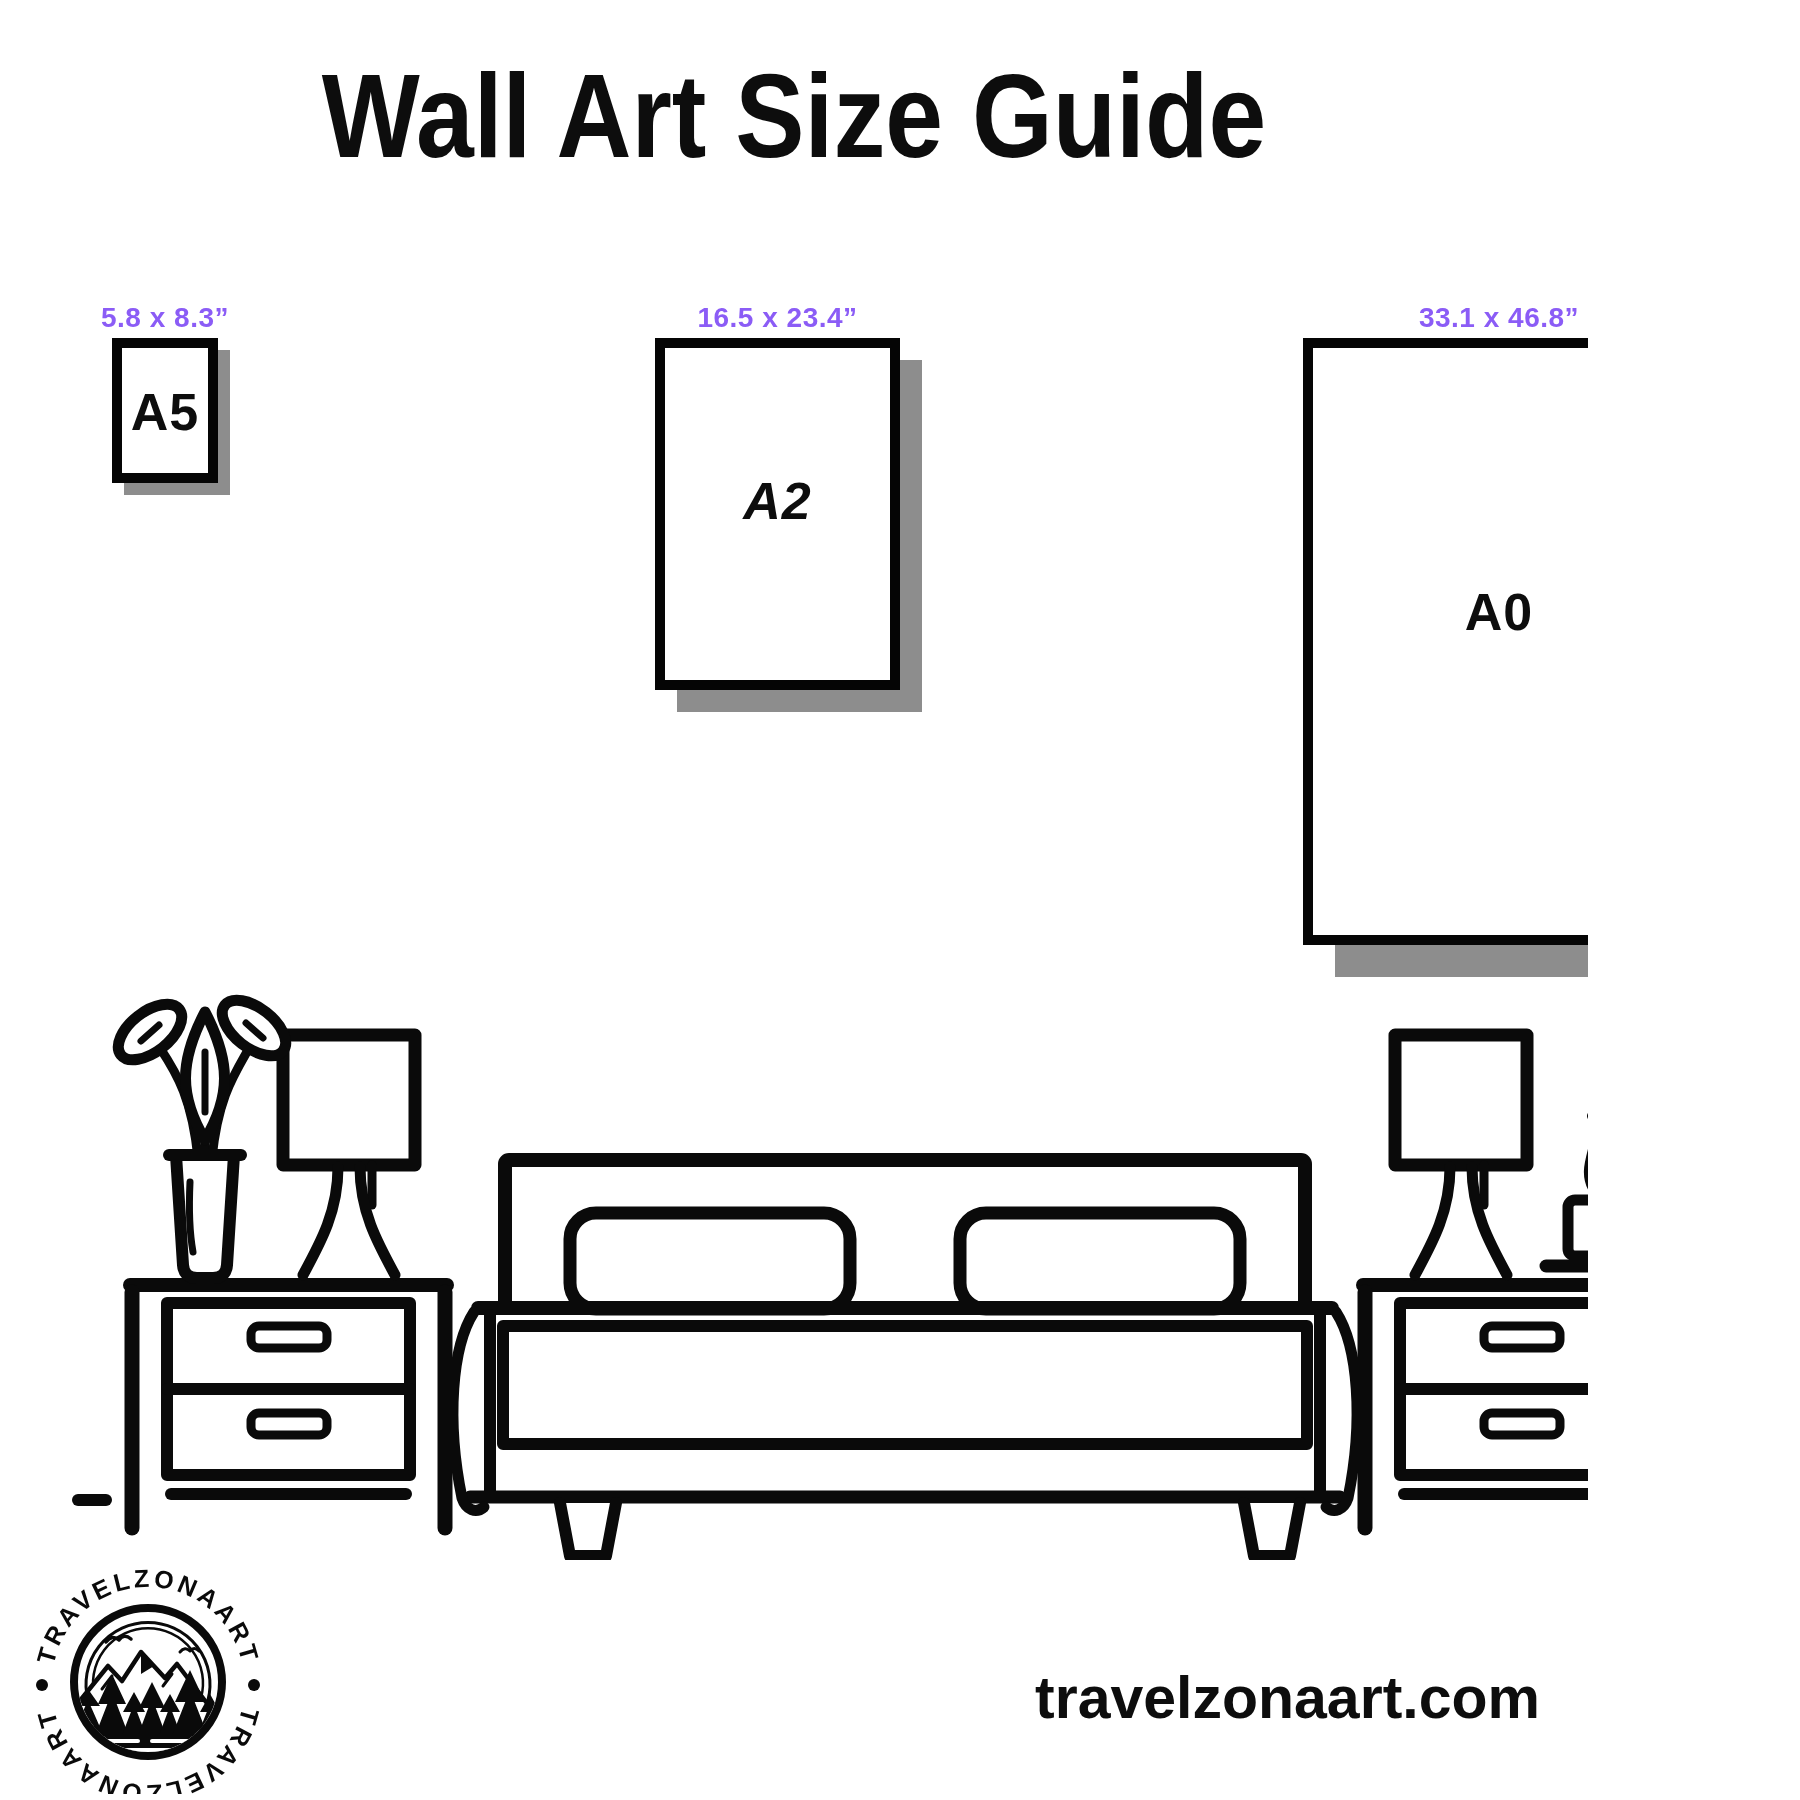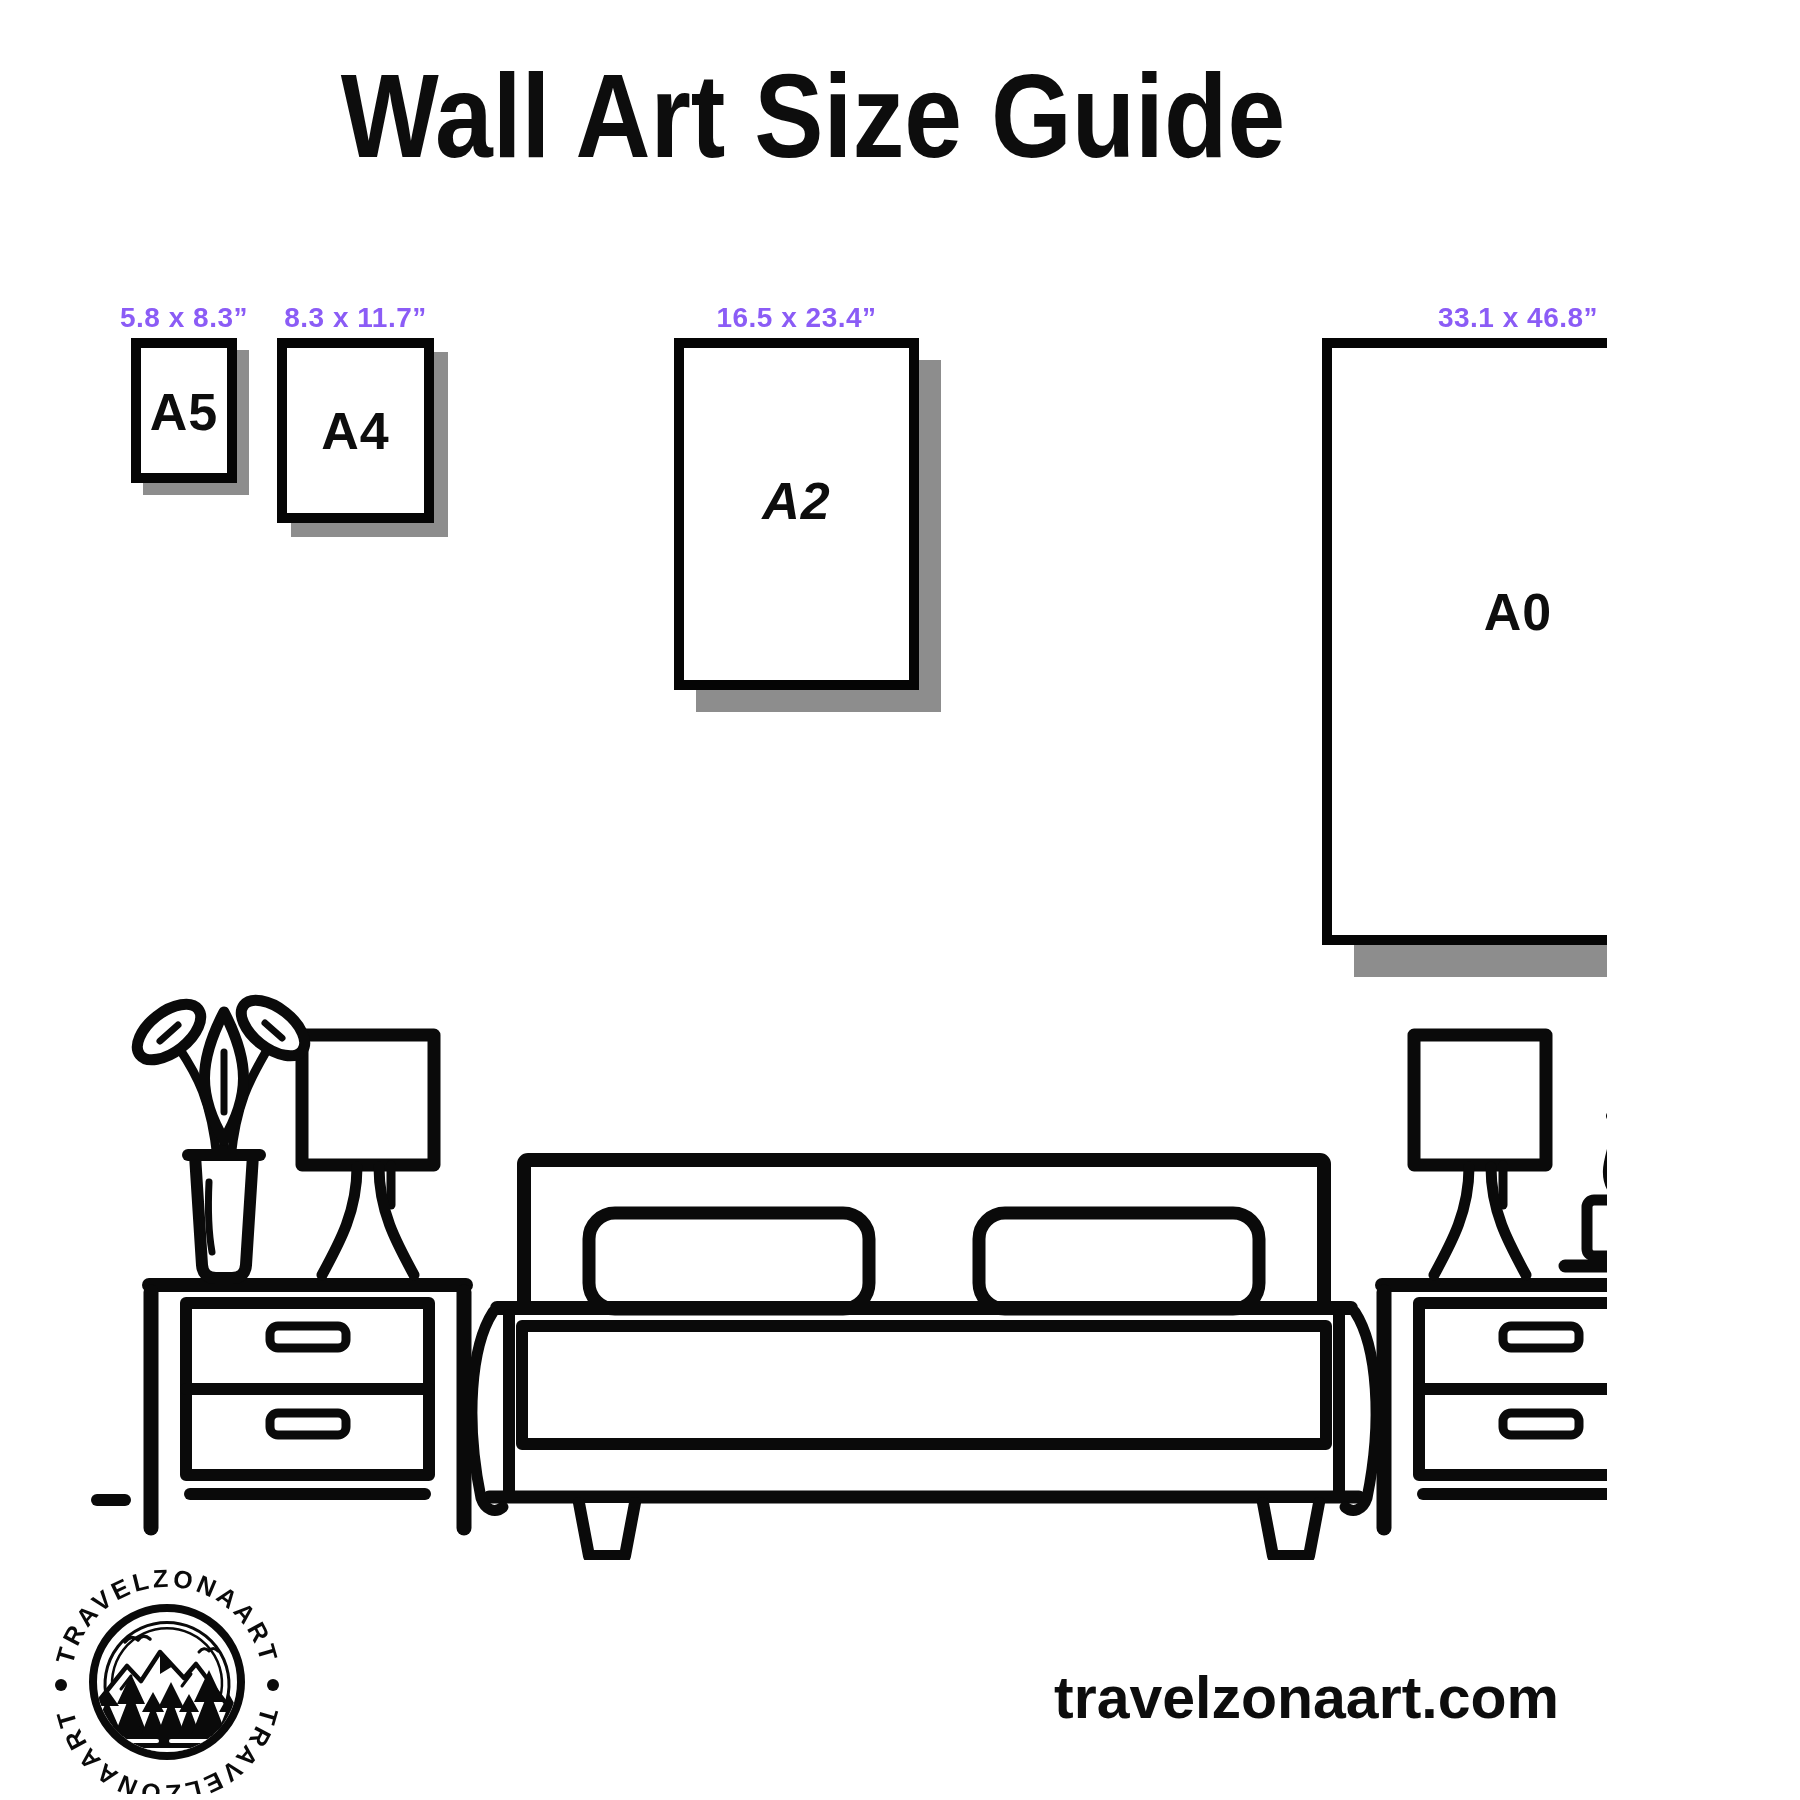--- a/index.html
+++ b/index.html
@@ -5,21 +5,20 @@
   :root{
     --ink:#0a0a0a;
     --shadow:#8d8d8d;
     --bg:#ffffff;
   }
   html,body{margin:0;padding:0;background:#fff;}
   .canvas{
     position:relative;width:1588px;height:1800px;background:var(--bg);
     font-family:"Liberation Sans","DejaVu Sans",sans-serif;color:var(--ink);
     overflow:hidden;
-    margin-left:19px;
   }
   .title{
     position:absolute;left:0;right:0;top:48px;text-align:center;
     font-size:118px;font-weight:800;letter-spacing:0px;color:#0d0d0d;
     transform:scaleX(.88);transform-origin:center;white-space:nowrap;
   }
   .frame{
     position:absolute;background:#fff;border:10px solid #050505;box-sizing:border-box;
   }
   .size-label{
@@ -43,24 +42,20 @@
 
 <div class="canvas">
 
   <div class="title">Wall Art Size Guide</div>
 
   <div class="frame" style="left:112px;top:338px;width:106px;height:145px;box-shadow:12px 12px 0 0 var(--shadow);">
     <span class="size-label">5.8 x 8.3”</span>
     <span class="frame-letter" style="top:51%;text-align:center;">A5</span>
   </div>
 
-  <div class="frame" style="left:258px;top:338px;width:157px;height:185px;box-shadow:14px 14px 0 0 var(--shadow);">
-    <span class="size-label">8.3 x 11.7”</span>
-    <span class="frame-letter" style="top:50%;">A4</span>
-  </div>
 
 
   <div class="frame" style="left:655px;top:338px;width:245px;height:352px;box-shadow:22px 22px 0 0 var(--shadow);">
     <span class="size-label">16.5 x 23.4”</span>
     <span class="frame-letter" style="top:46%;font-style:italic;">A2</span>
   </div>
 
 
   <div class="frame" style="left:1303px;top:338px;width:392px;height:607px;box-shadow:32px 32px 0 0 var(--shadow);">
     <span class="size-label">33.1 x 46.8”</span>

